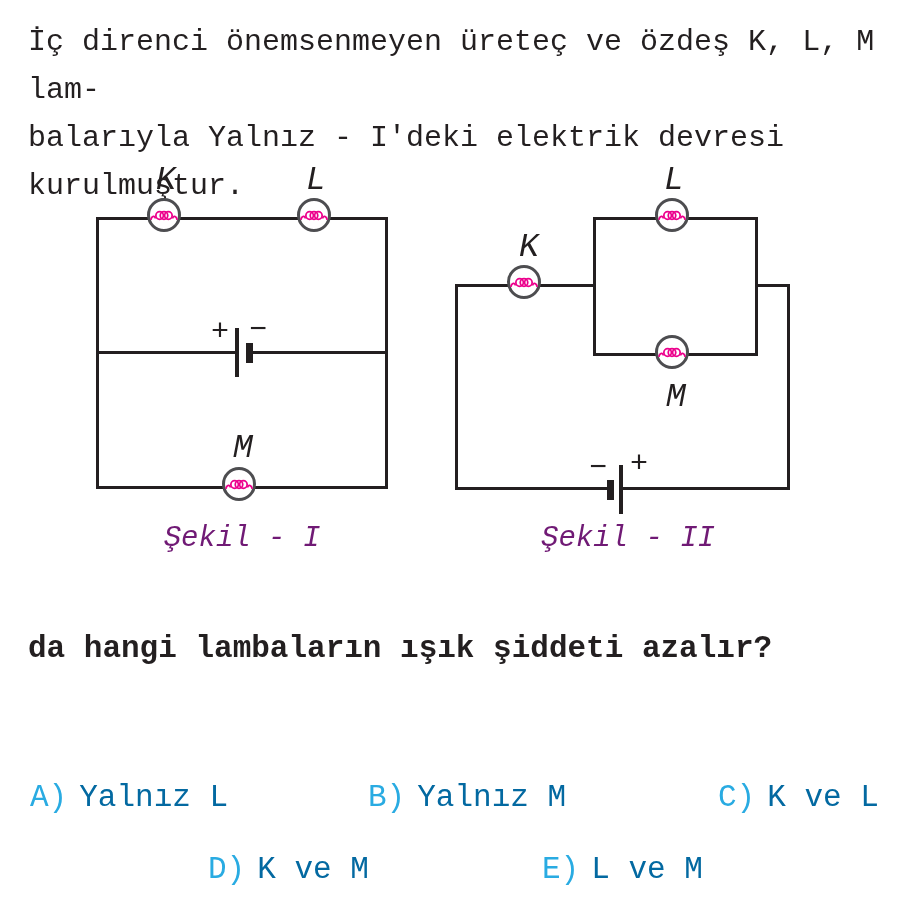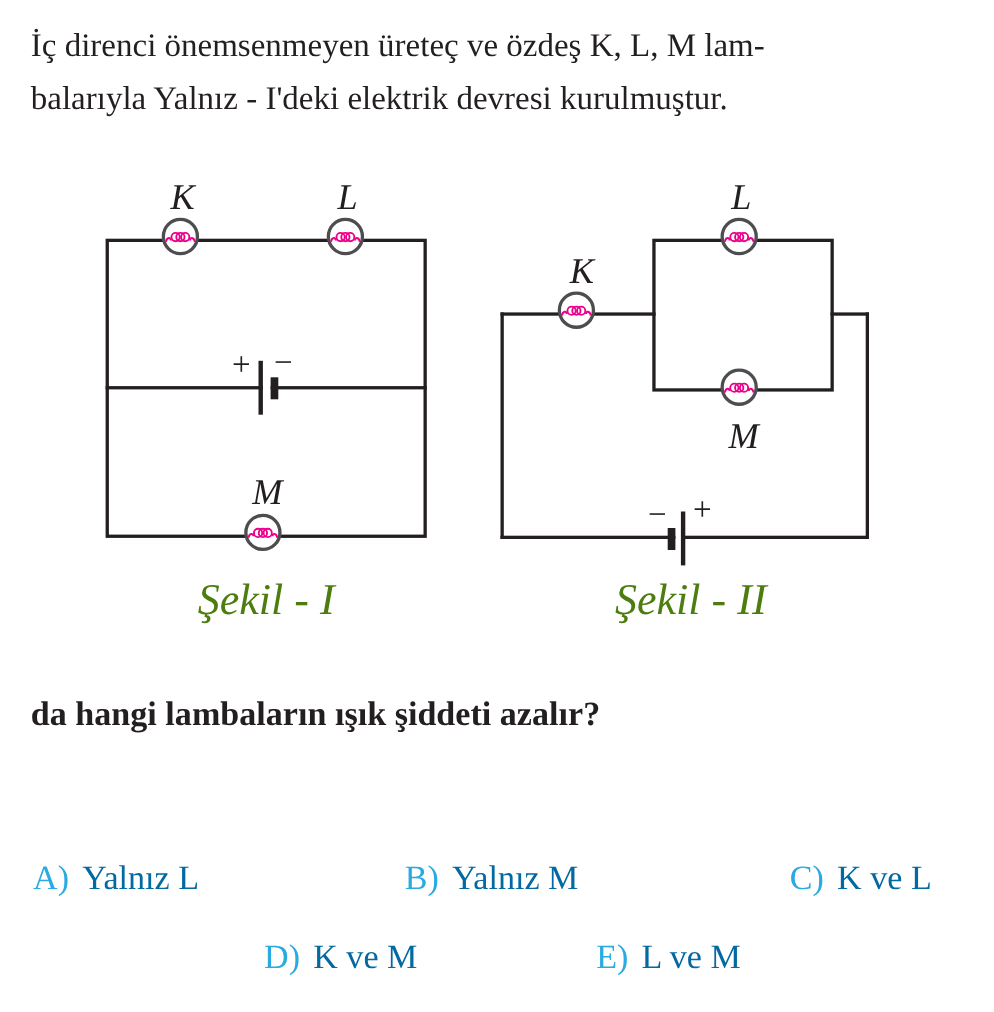--- a/index.html
+++ b/index.html
@@ -1,19 +1,19 @@
 <!DOCTYPE html>
 <html><head>
 <meta charset="utf-8">
 <style>
   * { margin:0; padding:0; box-sizing:border-box; }
   html,body { background:#ffffff; }
   .page {
     position:relative; width:904px; height:920px; background:#ffffff;
-    font-family:Liberation Serif, serif; color:#231F20; overflow:hidden;padding-left:41px;
+    font-family:Liberation Mono, monospace; color:#231F20; overflow:hidden;padding-left:41px;
   }
   .intro {
     position:absolute; left:28px; top:18px; width:860px;
     font-size:30px; line-height:48px; color:#231F20;
   }
   .question {
     position:absolute; left:28px; top:625px; width:870px;
     font-size:31px; line-height:48px; font-weight:bold; color:#231F20;
   }
   .wire { position:absolute; background:#231F20; z-index:1; }
@@ -24,21 +24,21 @@
     position:absolute; width:34px; height:34px; border:3px solid #4d4d50;
     border-radius:50%; background:#ffffff; z-index:4;
     display:flex; align-items:center; justify-content:center;
   }
   .lamp-label {
     position:absolute; transform:translateX(-50%); font-style:italic;
     font-size:33px; line-height:1; color:#231F20; z-index:5; font-weight:500;
   }
   .caption {
     position:absolute; transform:translateX(-50%); font-style:italic;
-    font-size:40px; line-height:1.1; color:#4d7c0f; z-index:5;
+    font-size:29px; line-height:1.1; color:#701a75; z-index:5;
   }
   .sign { position:absolute; font-size:30px; line-height:1; color:#231F20; z-index:5; }
   .option { position:absolute; font-size:31px; line-height:1.1; white-space:nowrap; cursor:pointer; }
   .opt-letter { color:#29ABE2; margin-right:12px; }
   .opt-text { color:#0369a1; }
 </style>
 </head>
 <body>
 
 <div class="page">
@@ -153,21 +153,21 @@
   <div>
     <div class="option" style="left:30px;  top:781px;">
       <span class="opt-letter">A)</span><span class="opt-text">Yalnız L</span>
     </div>
     <div class="option" style="left:368px; top:781px;">
       <span class="opt-letter">B)</span><span class="opt-text">Yalnız M</span>
     </div>
     <div class="option" style="left:718px; top:781px;">
       <span class="opt-letter">C)</span><span class="opt-text">K ve L</span>
     </div>
-    <div class="option" style="left:208px; top:853px;margin-left:32px;">
+    <div class="option" style="left:208px; top:853px;">
       <span class="opt-letter">D)</span><span class="opt-text">K ve M</span>
     </div>
     <div class="option" style="left:542px; top:853px;">
       <span class="opt-letter">E)</span><span class="opt-text">L ve M</span>
     </div>
   </div>
 
 </div>
 
 </body></html>

